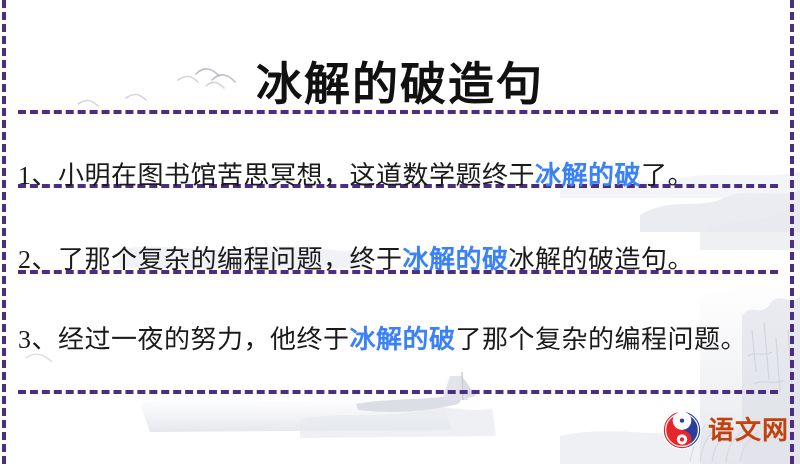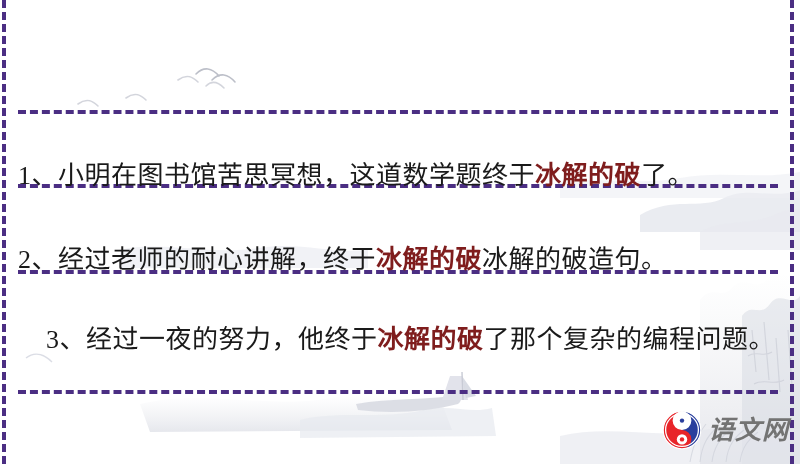--- a/index.html
+++ b/index.html
@@ -79,43 +79,42 @@
     position: absolute;
     left: 18px;
     width: 744px;
     font-size: 26px;
     line-height: 44px;
     color: #1a1a1a;
     letter-spacing: 0.5px;
     text-align: justify;
   }
   .kw {
-    color: #7f1d1d;
+    color: #3b82f6;
     font-weight: bold;
   }
 
   
   .logo {
     position: absolute;
     left: 662px;
     top: 410px;
     display: flex;
     align-items: center;
     gap: 6px;
     z-index: 5;
   }
   .logo-mark { width: 40px; height: 40px; display: block; }
   .logo-text {
     font-family: "Liberation Sans", "DejaVu Sans", sans-serif;
     font-size: 26px;
     font-weight: bold;
-    color: #737373;
+    color: #c2410c;
     letter-spacing: 1px;
     line-height: 1;
-    font-style: italic;
   }
 </style>
 </head>
 <body>
 
 <div class="page">
 
   <div class="bg-art">
     <svg viewBox="0 0 800 464" xmlns="http://www.w3.org/2000/svg" aria-hidden="true">
       <defs>
@@ -181,32 +180,33 @@
   </div>
 
   <div class="rail rail-left"></div>
   <div class="rail rail-right"></div>
 
   <div class="divider" style="top:110px;"></div>
   <div class="divider" style="top:184px;"></div>
   <div class="divider" style="top:270px;"></div>
   <div class="divider" style="top:390px;"></div>
 
+  <h1 class="title">冰解的破造句</h1>
 
   <div class="sentences">
 
     <p class="sentence" style="top:128px;">
       <span>1、</span><span>小明在图书馆苦思冥想，这道数学题终于</span><span class="kw">冰解的破</span><span>了。</span>
     </p>
 
     <p class="sentence" style="top:212px;">
-      <span>2、</span><span>经过老师的耐心讲解，终于</span><span class="kw">冰解的破</span><span>冰解的破造句。</span>
+      <span>2、</span><span>了那个复杂的编程问题，终于</span><span class="kw">冰解的破</span><span>冰解的破造句。</span>
     </p>
 
-    <p class="sentence" style="top:292px;margin-left:28px;">
+    <p class="sentence" style="top:292px;">
       <span>3、</span><span>经过一夜的努力，他终于</span><span class="kw">冰解的破</span><span>了那个复杂的编程问题。</span>
     </p>
 
   </div>
 
   <div class="logo">
     <span>
       <svg class="logo-mark" viewBox="0 0 100 100" xmlns="http://www.w3.org/2000/svg" aria-hidden="true">
 
         <circle cx="50" cy="50" r="47" fill="#ffffff"></circle>

